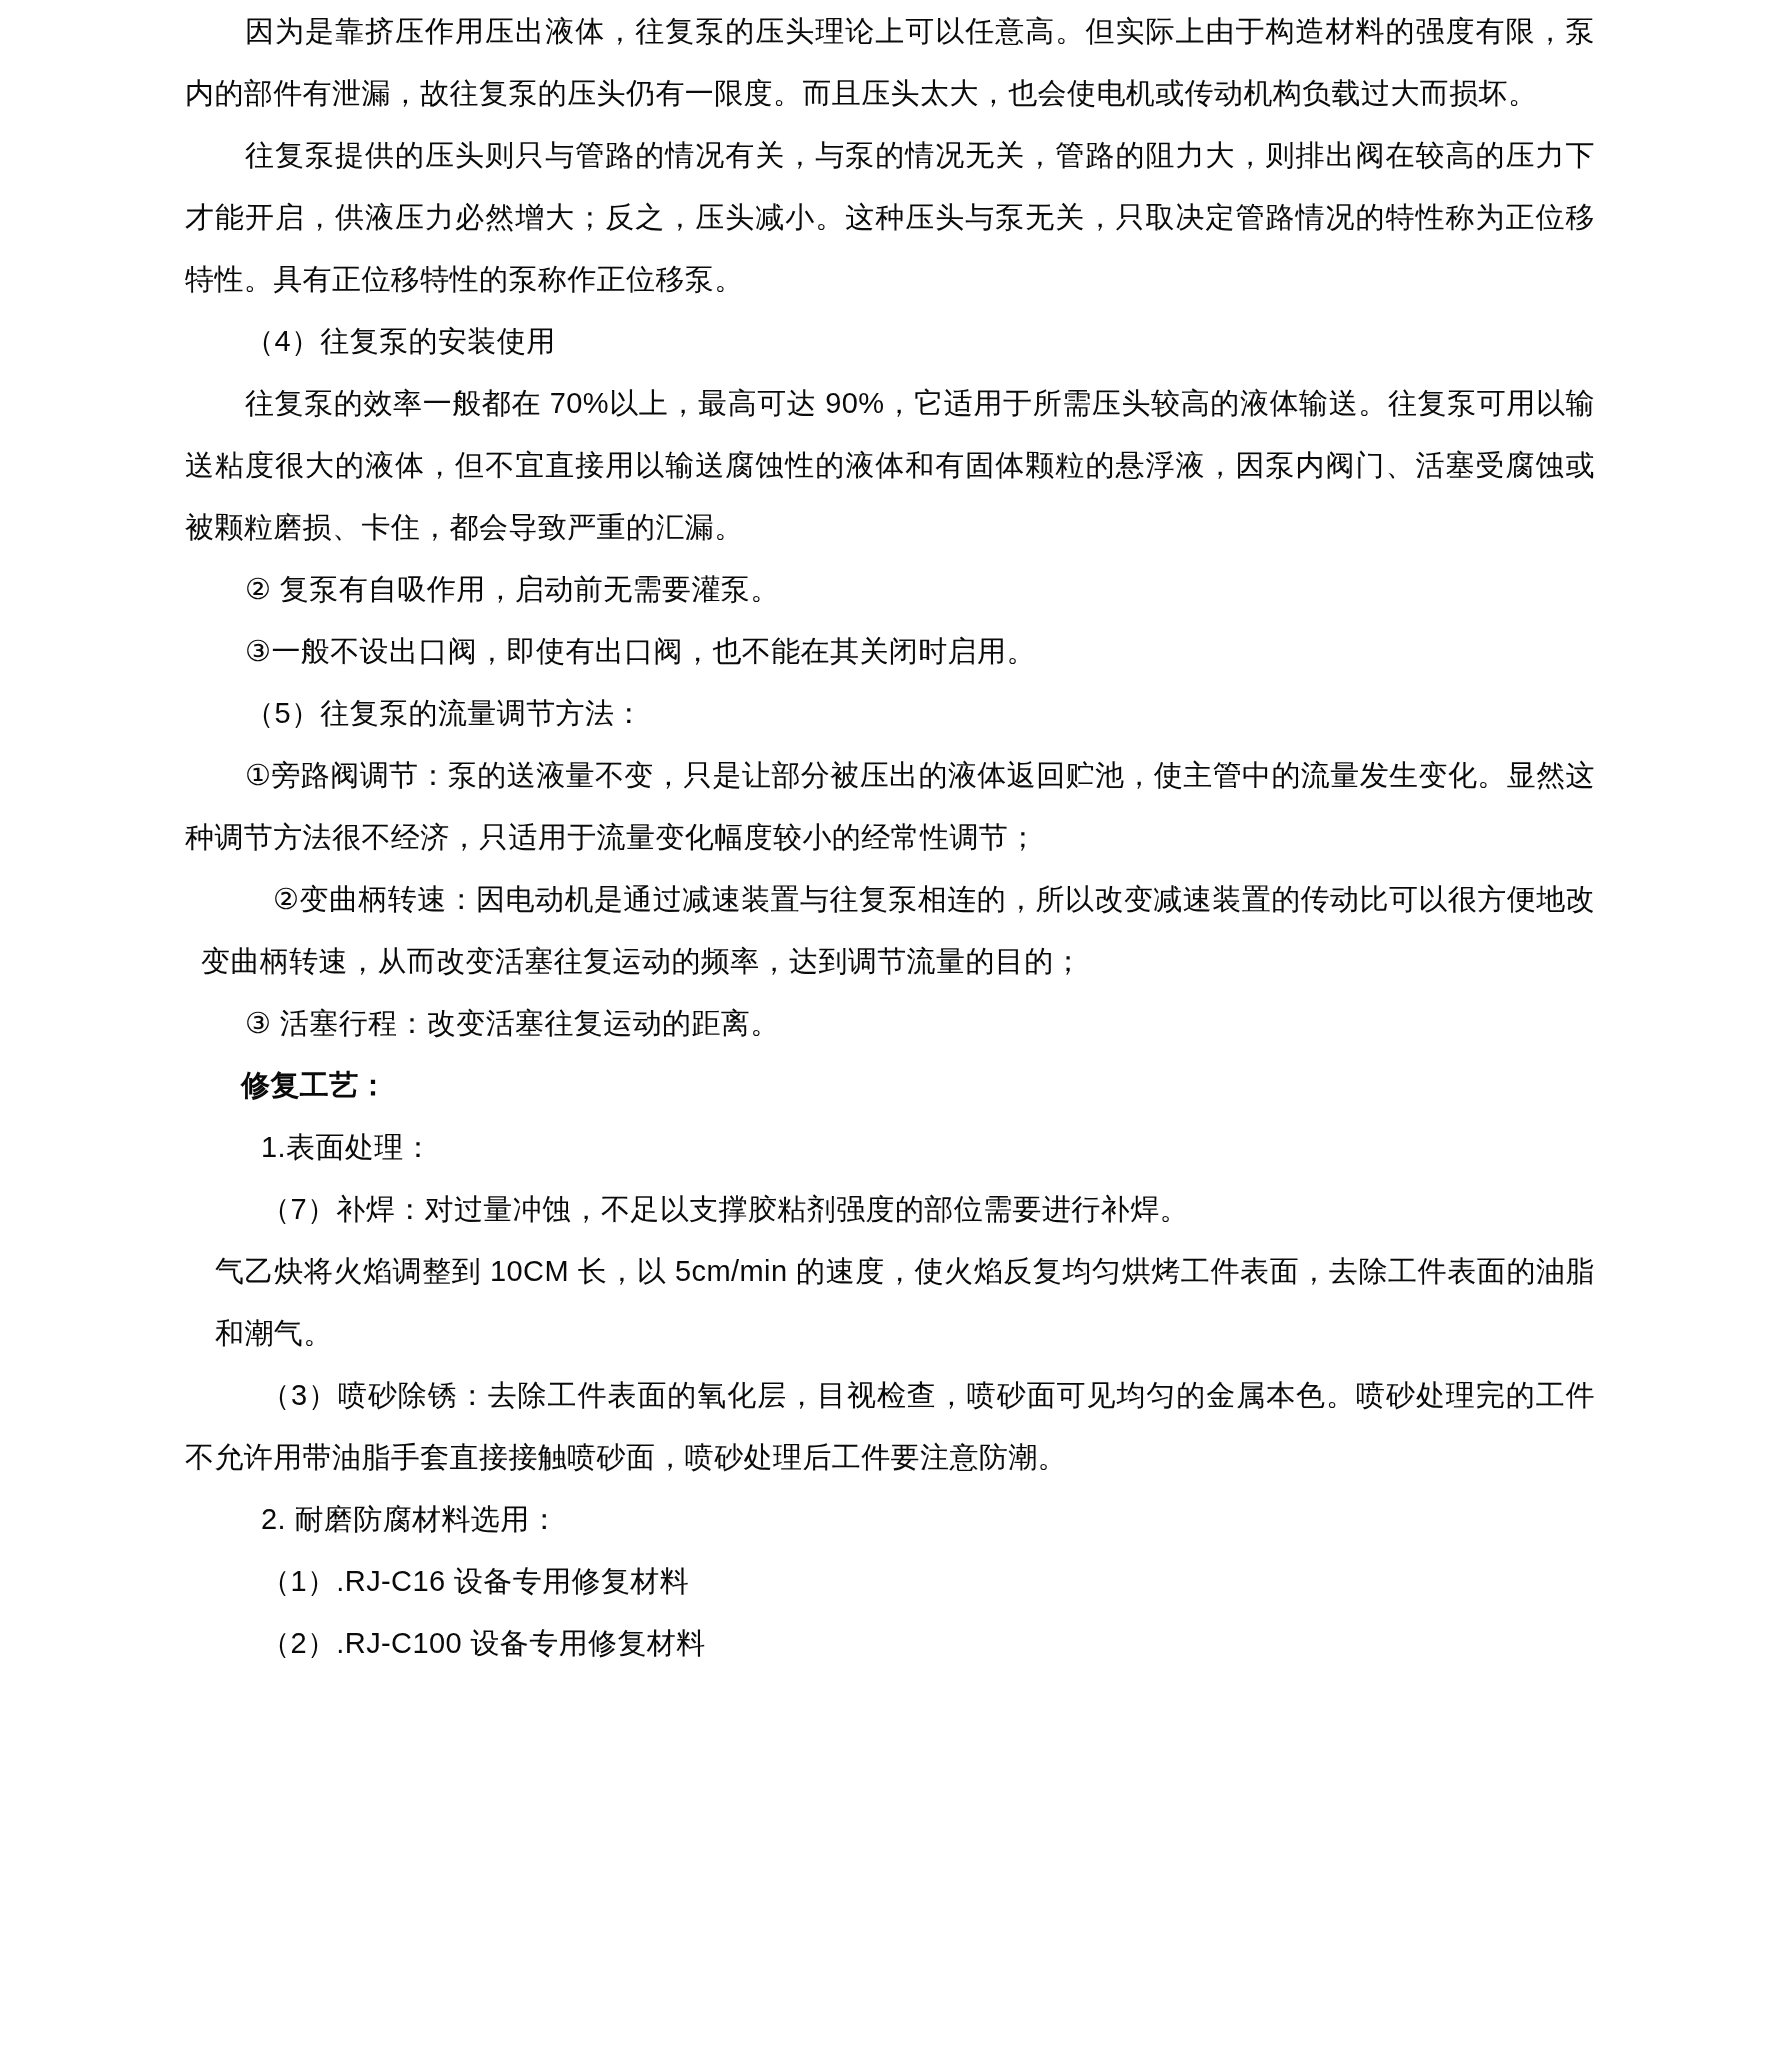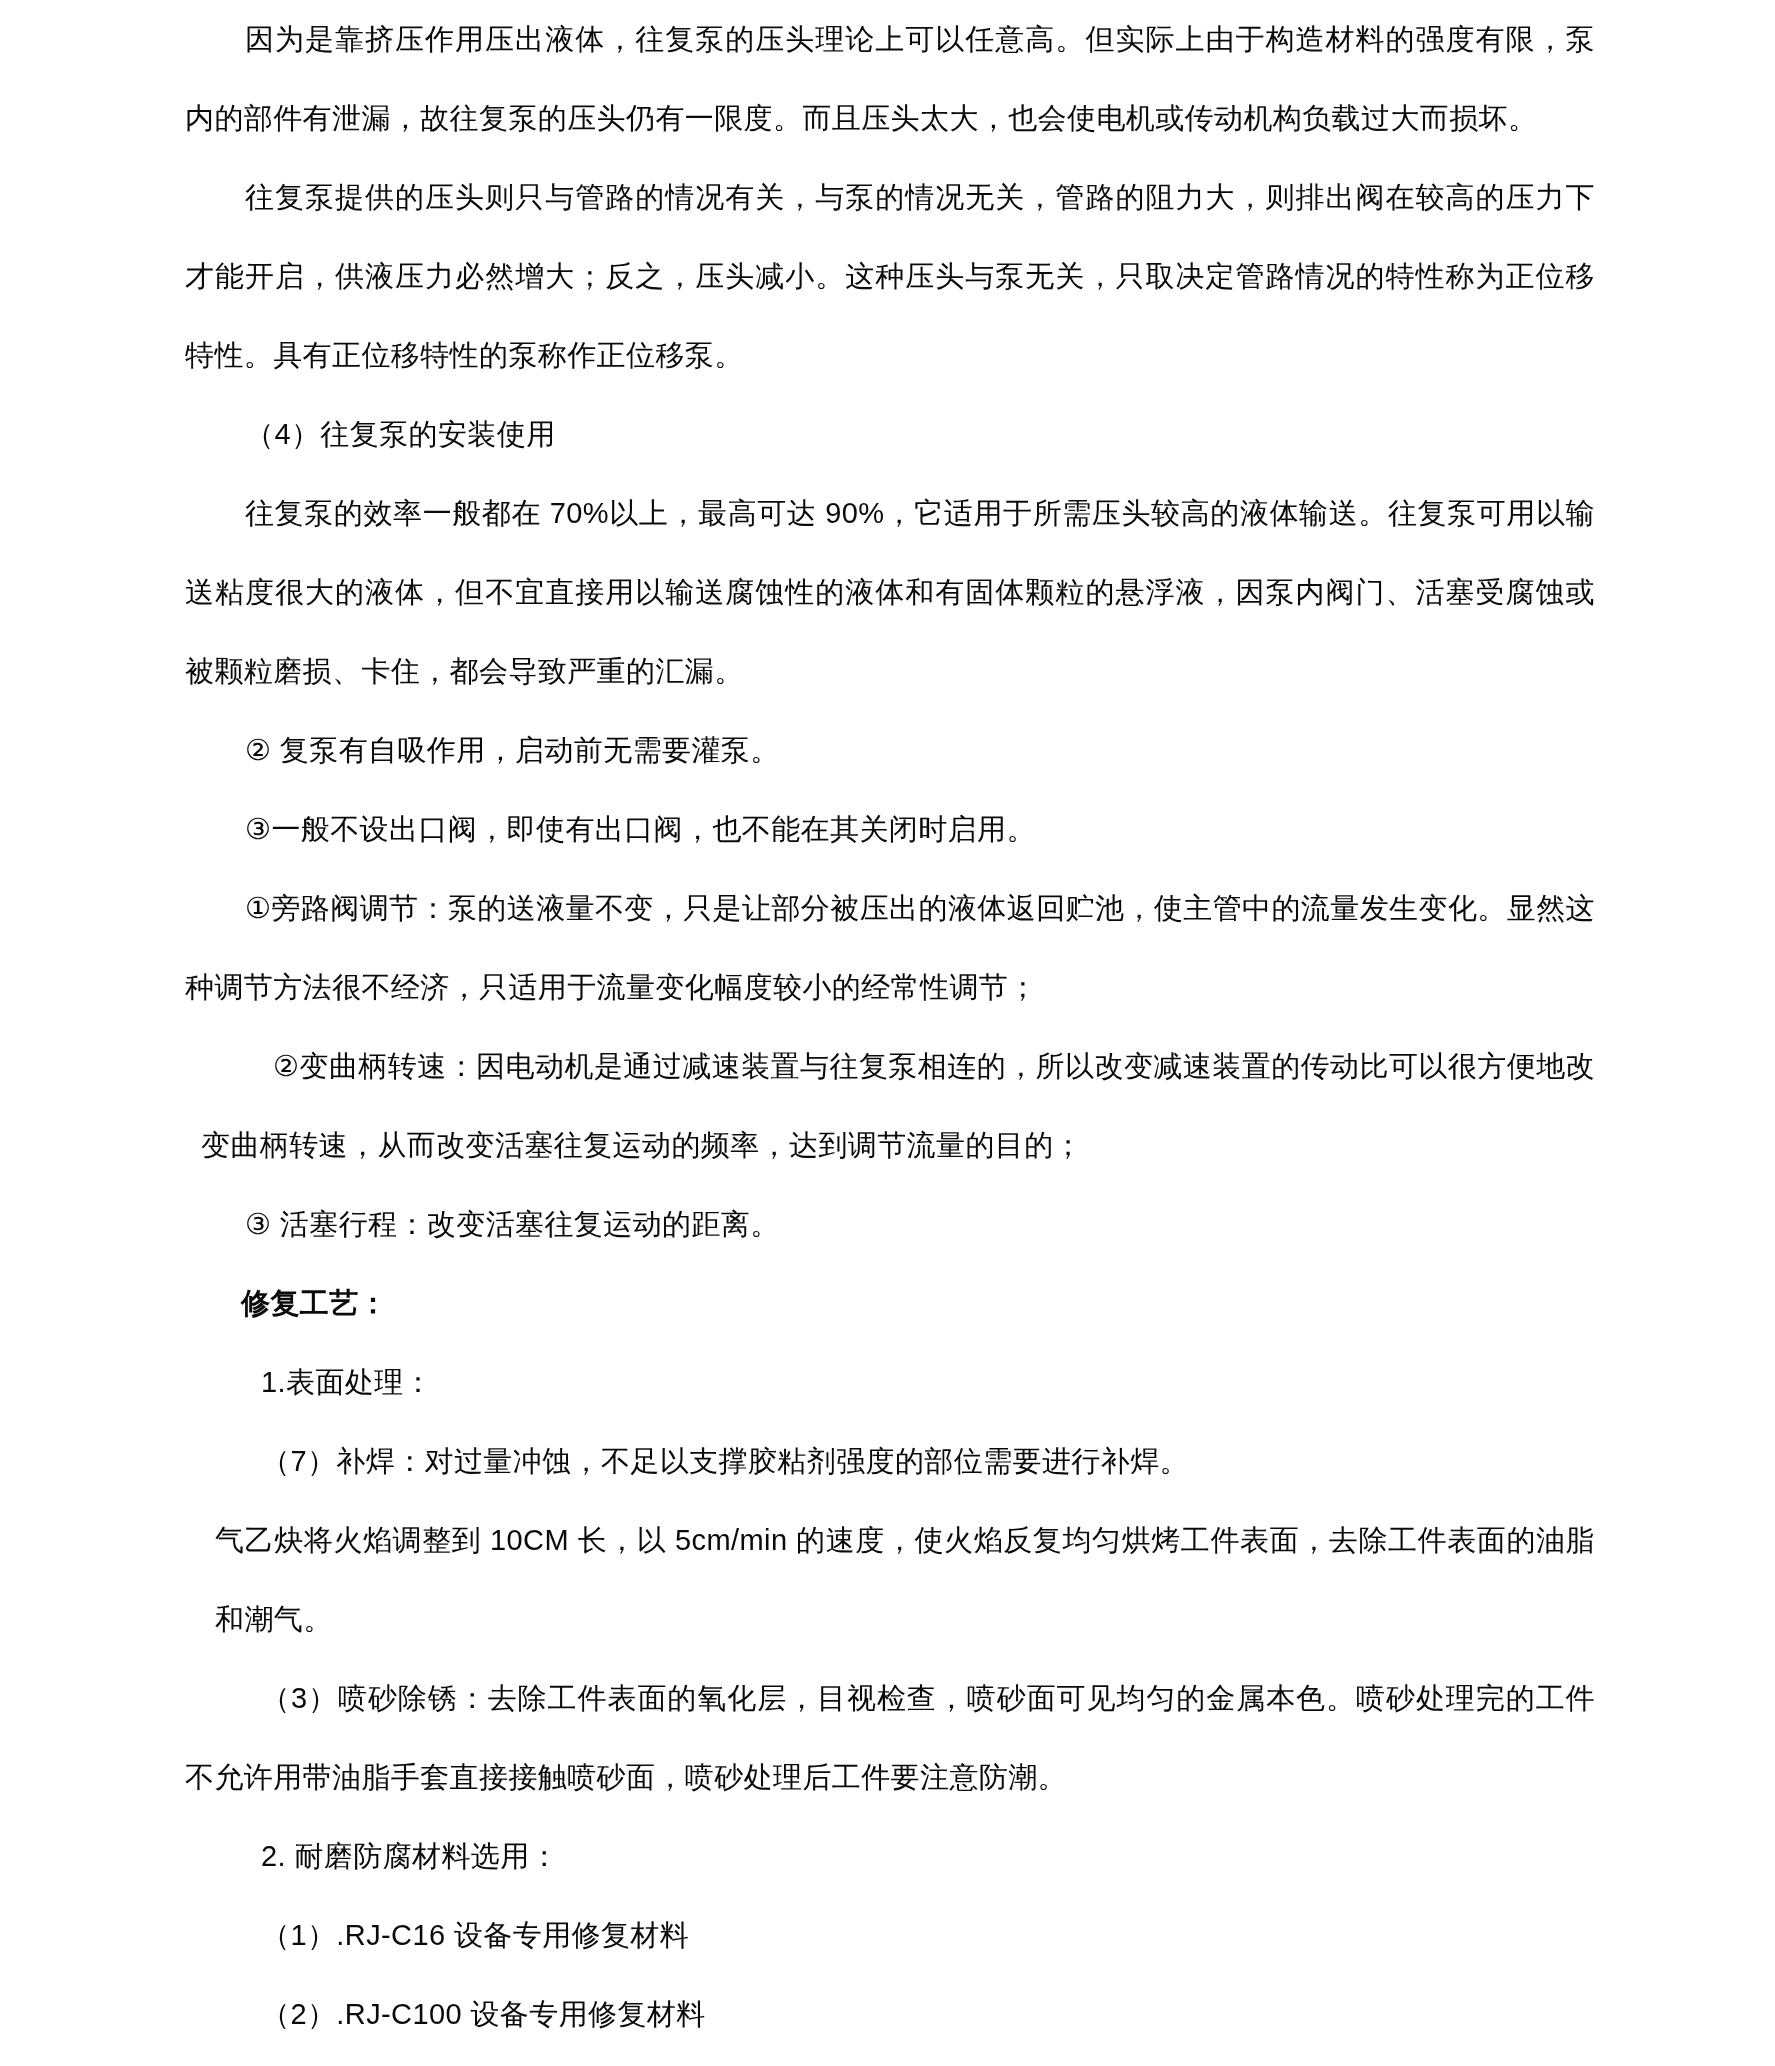--- a/index.html
+++ b/index.html
@@ -16,21 +16,21 @@
     padding: 0;
     overflow: hidden;
   }
   .doc-body {
     position: absolute;
     left: 185px;
     top: 0px;
     width: 1410px;
     font-family: "Liberation Sans", "DejaVu Sans", sans-serif;
     font-size: 29px;
-    line-height: 79px;
+    line-height: 62px;
     color: #0a0a0a;
     text-align: justify;
     text-justify: inter-character;
     letter-spacing: 0.4px;
   }
   .p {
     margin: 0;
     padding: 0;
     text-align: justify;
     text-justify: inter-character;
@@ -58,20 +58,21 @@
 
     <p class="p ind-2">（4）往复泵的安装使用</p>
 
     <p class="p ind-2">往复泵的效率一般都在 70%以上，最高可达 90%，它适用于所需压头较高的液体输送。往复泵可用以输送粘度很大的液体，但不宜直接用以输送腐蚀性的液体和有固体颗粒的悬浮液，因泵内阀门、活塞受腐蚀或被颗粒磨损、卡住，都会导致严重的汇漏。</p>
 
 
     <p class="p ind-2">②  复泵有自吸作用，启动前无需要灌泵。</p>
 
     <p class="p ind-2">③一般不设出口阀，即使有出口阀，也不能在其关闭时启用。</p>
 
+    <p class="p ind-2">（5）往复泵的流量调节方法：</p>
 
     <p class="p ind-2">①旁路阀调节：泵的送液量不变，只是让部分被压出的液体返回贮池，使主管中的流量发生变化。显然这种调节方法很不经济，只适用于流量变化幅度较小的经常性调节；</p>
 
     <p class="p ind-105" style="text-indent:72px;margin-left:16px;">②变曲柄转速：因电动机是通过减速装置与往复泵相连的，所以改变减速装置的传动比可以很方便地改变曲柄转速，从而改变活塞往复运动的频率，达到调节流量的目的；</p>
 
     <p class="p ind-2">③  活塞行程：改变活塞往复运动的距离。</p>
 
     <p class="p ind-2" style="text-indent:56px;font-weight:bold;">修复工艺：</p>
 
     <p class="p" style="text-indent:76px;">1.表面处理：</p>

